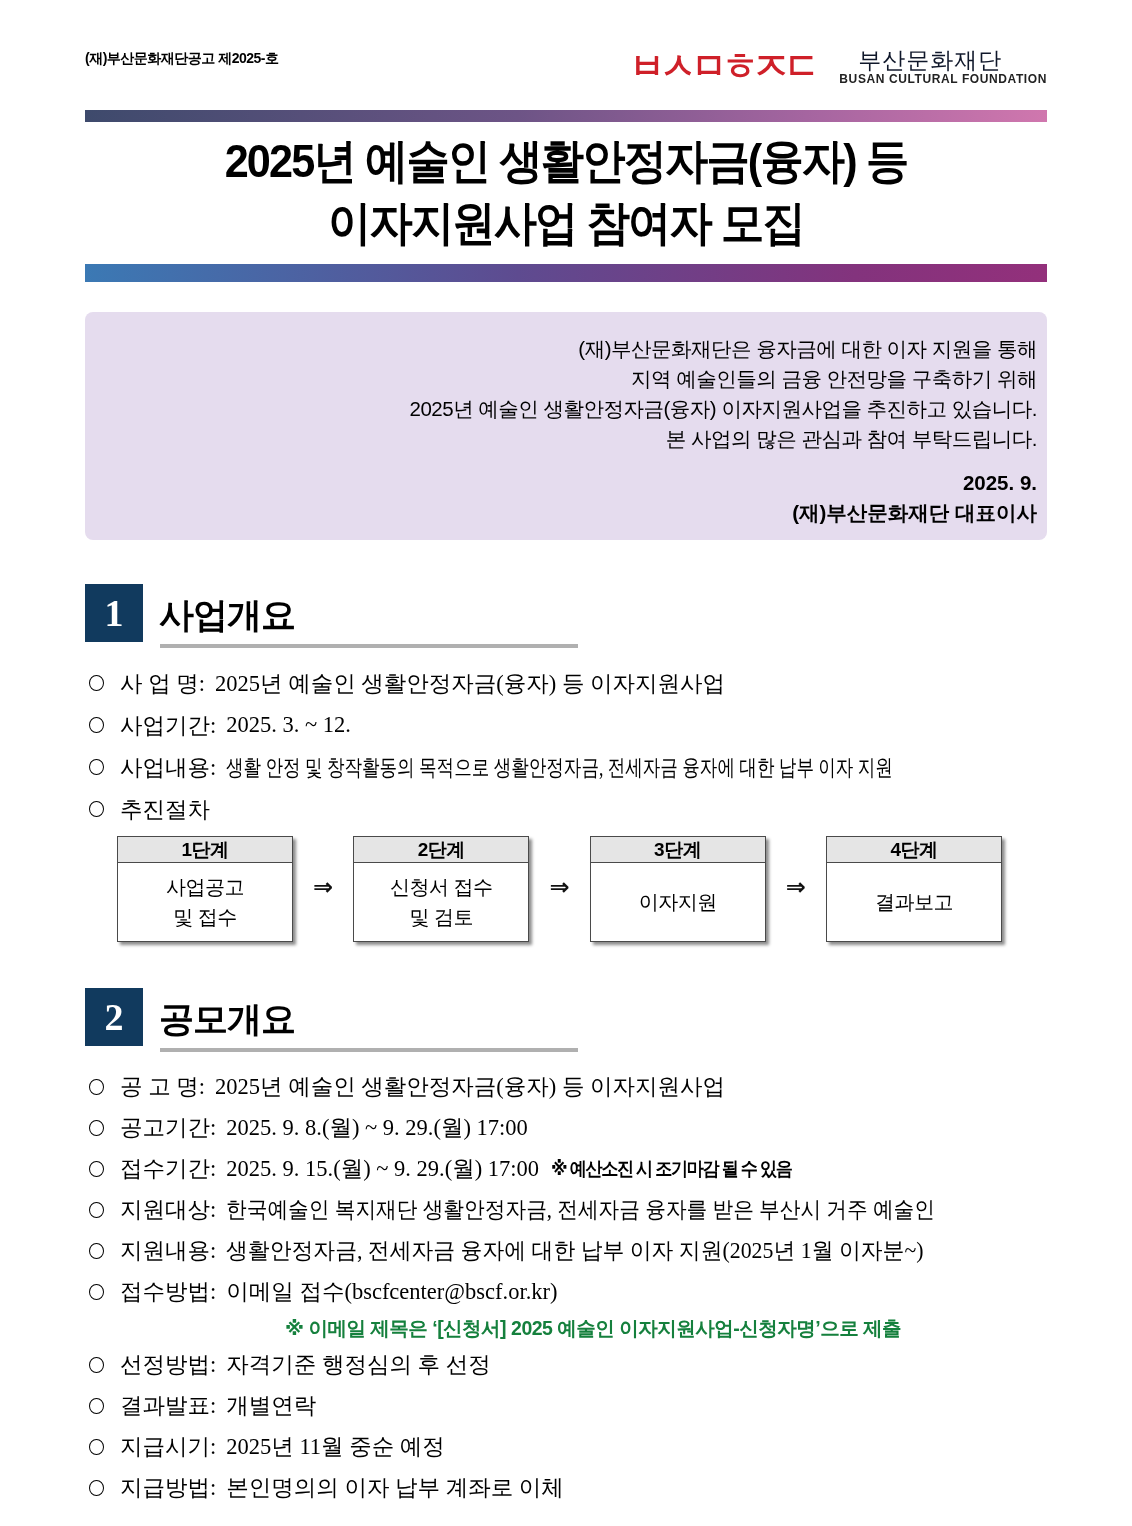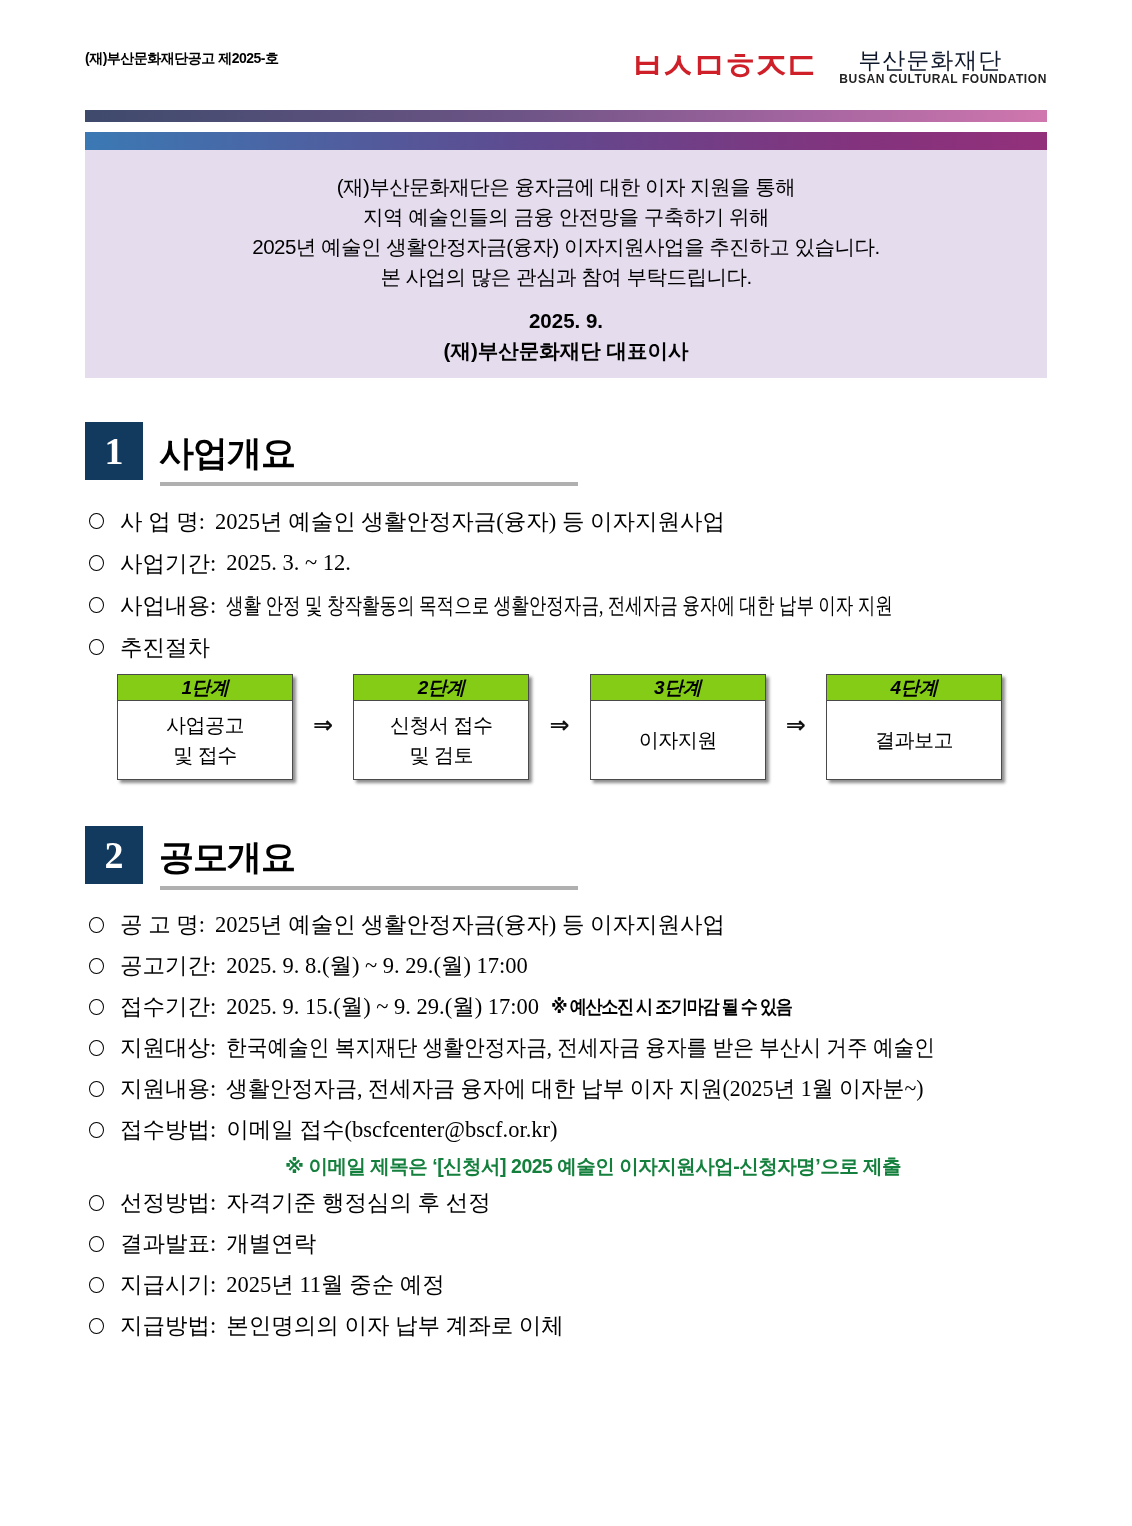--- a/index.html
+++ b/index.html
@@ -30,21 +30,21 @@
 
   
   .main-title { text-align: center; margin-top: 8px; }
   .main-title div {
     font-size: 47px; font-weight: 800; letter-spacing: -2px; line-height: 62px;
     transform: scaleX(0.92); transform-origin: center;
   }
 
   
   .intro-box {
-    background: #e5dcee; padding: 22px 10px 12px 10px; text-align: center;
+    margin-top: 30px; background: #e5dcee; padding: 22px 10px 12px 10px; text-align: right; border-radius: 8px;
   }
   .intro-line { font-size: 20.5px; line-height: 30px; letter-spacing: -0.5px; }
   .intro-line b { font-weight: 400; }
   .intro-date-block { margin-top: 14px; }
   .intro-date, .intro-signature { font-size: 20.5px; font-weight: 800; line-height: 30px; }
 
   
   .section-header { display: flex; align-items: flex-start; position: relative; height: 64px; }
   .section-number {
     width: 58px; height: 58px; background: #113a5e; color: #fff;
@@ -78,22 +78,22 @@
     font-size: 19.5px; font-weight: 600; letter-spacing: -0.5px; white-space: nowrap;
   }
 
   
   .flow { display: flex; align-items: center; justify-content: space-between; margin: 6px 45px 0 32px; }
   .step-box {
     width: 176px; height: 106px; border: 1.6px solid #4a4a4a; background: #fff;
     box-shadow: 3px 3px 3px rgba(0,0,0,0.45); display: flex; flex-direction: column;
   }
   .step-header {
-    height: 26px; background: #84cc16; border-bottom: 1.6px solid #4a4a4a;
-    font-size: 19px; font-weight: 800; text-align: center; line-height: 25px; letter-spacing: -0.5px; font-style: italic;
+    height: 26px; background: #e5e5e5; border-bottom: 1.6px solid #4a4a4a;
+    font-size: 19px; font-weight: 800; text-align: center; line-height: 25px; letter-spacing: -0.5px;
   }
   .step-body {
     flex: 1; display: flex; flex-direction: column; align-items: center; justify-content: center;
     font-size: 20px; letter-spacing: -0.5px; line-height: 30px;
   }
   .flow-arrow { font-size: 24px; font-weight: 700; color: #111; padding-bottom: 4px; }
 </style>
 </head>
 <body>
 
@@ -105,20 +105,24 @@
       <div class="logo-symbol">ㅂㅅㅁㅎㅈㄷ</div>
       <div class="logo-names">
         <div class="logo-ko">부산문화재단</div>
         <div class="logo-en">BUSAN CULTURAL FOUNDATION</div>
       </div>
     </div>
   </div>
 
   <div class="bar-top"></div>
 
+  <div class="main-title">
+    <div>2025년 예술인 생활안정자금(융자) 등</div>
+    <div>이자지원사업 참여자 모집</div>
+  </div>
 
   <div class="bar-bottom"></div>
 
   <div class="intro-box">
     <div class="intro-line">(재)부산문화재단은 융자금에 대한 이자 지원을 통해</div>
     <div class="intro-line">지역 예술인들의 금융 안전망을 구축하기 위해</div>
     <div class="intro-line"><b>2025년 예술인 생활안정자금(융자) 이자지원사업</b><span>을 추진하고 있습니다.</span></div>
     <div class="intro-line">본 사업의 많은 관심과 참여 부탁드립니다.</div>
     <div class="intro-date-block">
       <div class="intro-date">2025. 9.</div>

